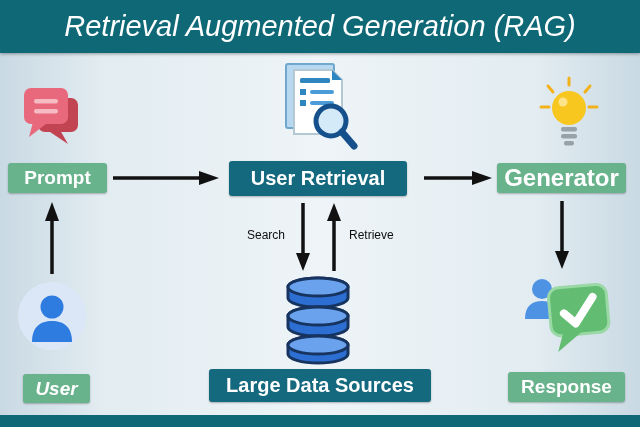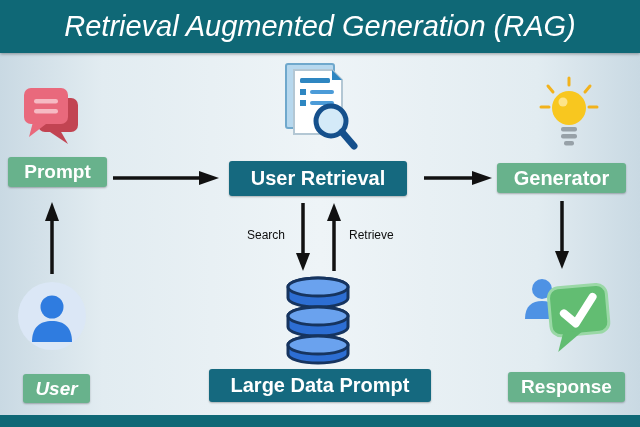--- a/index.html
+++ b/index.html
@@ -53,21 +53,21 @@
     <svg width="64" height="68" viewBox="0 0 64 68">
       <rect x="18" y="14" width="40" height="34" rx="7" fill="#c24452"></rect>
       <polygon points="40,46 48,60 30,48" fill="#c24452"></polygon>
       <rect x="4" y="4" width="44" height="36" rx="7" fill="#e9697c"></rect>
       <polygon points="13,38 9,53 26,40" fill="#e9697c"></polygon>
       <rect x="14" y="15" width="24" height="4.5" rx="2.2" fill="#f6bac3"></rect>
       <rect x="14" y="25" width="24" height="4.5" rx="2.2" fill="#f6bac3"></rect>
     </svg>
   </div>
 
-  <div class="node green" style="left:8px; top:157px; width:99px; height:30px; font-size:19px;">Prompt</div>
+  <div class="node green" style="left:8px; top:163px; width:99px; height:30px; font-size:19px;">Prompt</div>
 
   <div class="arrow" style="left:113px; top:170px;">
     <svg width="106" height="16">
       <line x1="0" y1="8" x2="87" y2="8" stroke="#111111" stroke-width="3.5"></line>
       <polygon points="86,1 86,15 106,8" fill="#111111"></polygon>
     </svg>
   </div>
 
   <div class="icon" style="left:274px; top:58px;">
     <svg width="88" height="98" viewBox="0 0 88 98">
@@ -103,21 +103,21 @@
         <line x1="61" y1="31" x2="53" y2="31"></line>
       </g>
       <circle cx="33" cy="32" r="17" fill="#f8c71f"></circle>
       <circle cx="27" cy="26" r="4.5" fill="#fde48a"></circle>
       <rect x="25" y="51" width="16" height="4.5" rx="2" fill="#97a1a8"></rect>
       <rect x="25" y="58" width="16" height="4.5" rx="2" fill="#97a1a8"></rect>
       <rect x="28" y="65" width="10" height="4.5" rx="2" fill="#97a1a8"></rect>
     </svg>
   </div>
 
-  <div class="node green" style="left:497px; top:163px; width:129px; height:30px; font-size:20px;">Generator</div>
+  <div class="node green" style="left:497px; top:163px; width:129px; height:30px; font-size:24px;">Generator</div>
 
   <div class="arrow" style="left:295px; top:203px;">
     <svg width="16" height="68">
       <line x1="8" y1="0" x2="8" y2="51" stroke="#111111" stroke-width="3.5"></line>
       <polygon points="1,50 15,50 8,68" fill="#111111"></polygon>
     </svg>
   </div>
 
   <div class="arrow" style="left:326px; top:203px;">
     <svg width="16" height="68">
@@ -133,21 +133,21 @@
     <svg width="70" height="92" viewBox="0 0 70 92">
       <path d="M5,13 a30,9 0 0 1 60,0 v11 a30,9 0 0 1 -60,0 z" fill="#2d6ed3" stroke="#16345f" stroke-width="3"></path>
       <ellipse cx="35" cy="13" rx="30" ry="9" fill="#6aa2ee" stroke="#16345f" stroke-width="3"></ellipse>
       <path d="M5,42 a30,9 0 0 1 60,0 v11 a30,9 0 0 1 -60,0 z" fill="#2d6ed3" stroke="#16345f" stroke-width="3"></path>
       <ellipse cx="35" cy="42" rx="30" ry="9" fill="#6aa2ee" stroke="#16345f" stroke-width="3"></ellipse>
       <path d="M5,71 a30,9 0 0 1 60,0 v9 a30,9 0 0 1 -60,0 z" fill="#2d6ed3" stroke="#16345f" stroke-width="3"></path>
       <ellipse cx="35" cy="71" rx="30" ry="9" fill="#6aa2ee" stroke="#16345f" stroke-width="3"></ellipse>
     </svg>
   </div>
 
-  <div class="node teal" style="left:209px; top:369px; width:222px; height:33px; font-size:20px;">Large Data Prompt</div>
+  <div class="node teal" style="left:209px; top:369px; width:222px; height:33px; font-size:20px;">Large Data Sources</div>
 
   <div class="arrow" style="left:44px; top:202px;">
     <svg width="16" height="72">
       <polygon points="1,19 15,19 8,0" fill="#111111"></polygon>
       <line x1="8" y1="17" x2="8" y2="72" stroke="#111111" stroke-width="3.5"></line>
     </svg>
   </div>
 
   <div class="icon" style="left:16px; top:280px;">
     <svg width="72" height="72" viewBox="0 0 72 72">

